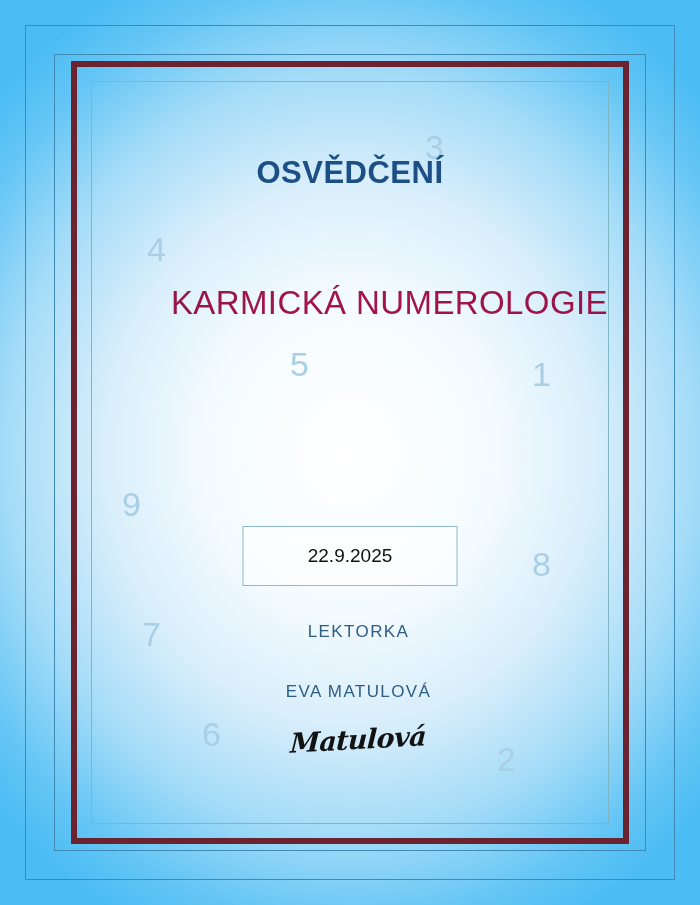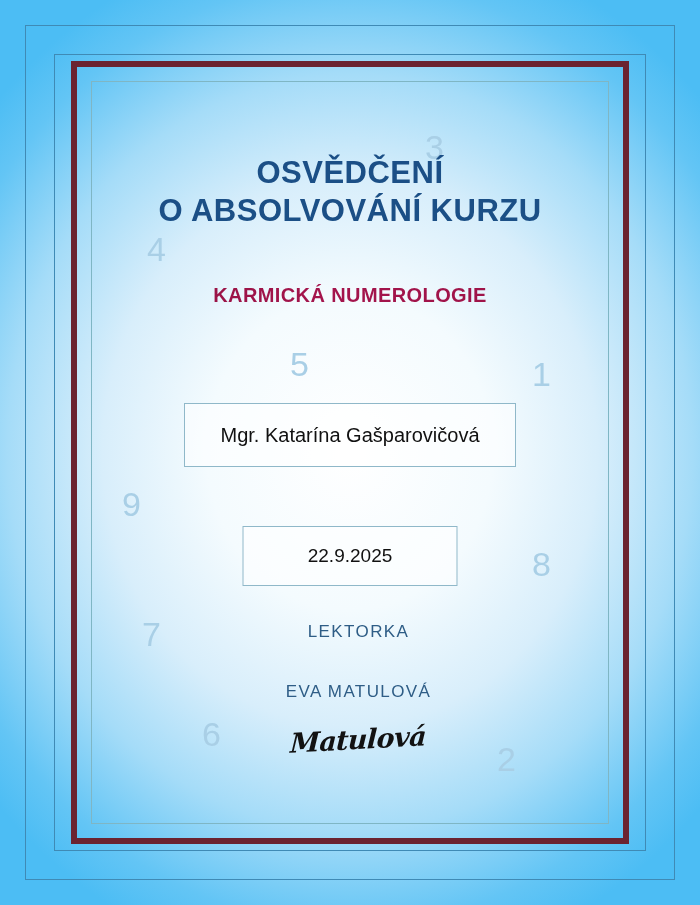--- a/index.html
+++ b/index.html
@@ -112,23 +112,23 @@
     color: #1b4f86;
   }
   .heading .line { display: block; white-space: nowrap; }
 
   
   .course-title {
     position: absolute;
     left: 0;
     right: 0;
     top: 202px;
-    text-align: center;
-    font-size: 20px;
-    font-weight: bold;
+    text-align: right;
+    font-size: 33px;
+    font-weight: normal;
     letter-spacing: 0.4px;
     color: #9e1449;
     background: linear-gradient(90deg, #8f1341 0%, #a4144c 45%, #9b1346 100%);
     -webkit-background-clip: text;
     background-clip: text;
     -webkit-text-fill-color: transparent;
   }
 
   
   .name-box {
@@ -223,28 +223,24 @@
         <span class="numeral" style="left: 440px; top: 275px; font-size: 34px;">1</span>
         <span class="numeral" style="left: 30px; top: 405px; font-size: 34px;">9</span>
         <span class="numeral" style="left: 440px; top: 465px; font-size: 34px;">8</span>
         <span class="numeral" style="left: 50px; top: 535px; font-size: 34px;">7</span>
         <span class="numeral" style="left: 110px; top: 635px; font-size: 34px;">6</span>
         <span class="numeral" style="left: 405px; top: 660px; font-size: 34px;">2</span>
       </div>
 
     <div class="heading">
       <span class="line">OSVĚDČENÍ</span>
-      <span class="line">O ABSOLVOVÁNÍ KURZU</span>
     </div>
 
     <div class="course-title">KARMICKÁ NUMEROLOGIE</div>
 
-    <div class="name-box">
-      <span class="value">Mgr. Katarína Gašparovičová</span>
-    </div>
 
     <div class="date-box">
       <span class="value">22.9.2025</span>
     </div>
 
     <div class="lecturer">
       <p class="lecturer-role">LEKTORKA</p>
       <p class="lecturer-name">EVA MATULOVÁ</p>
       <div><span class="signature">Matulová</span></div>
     </div>

